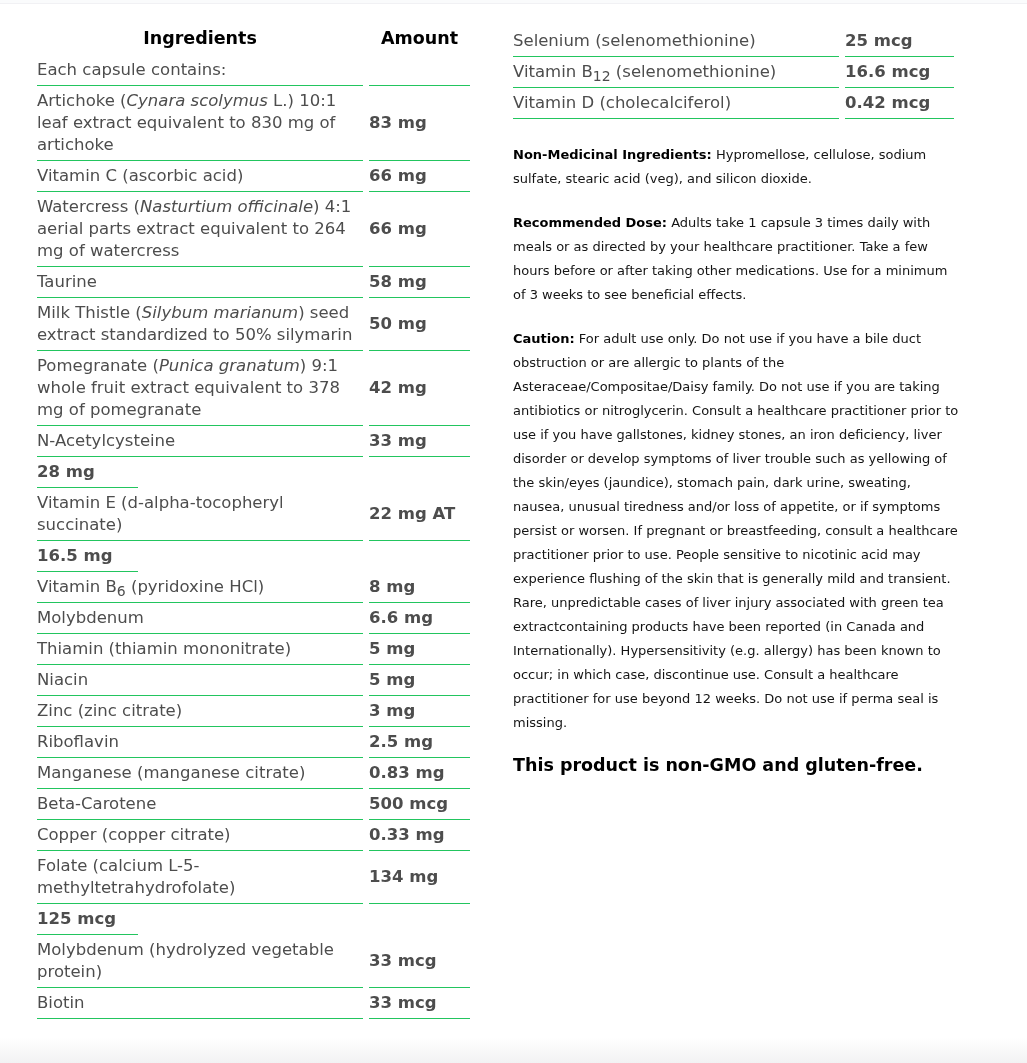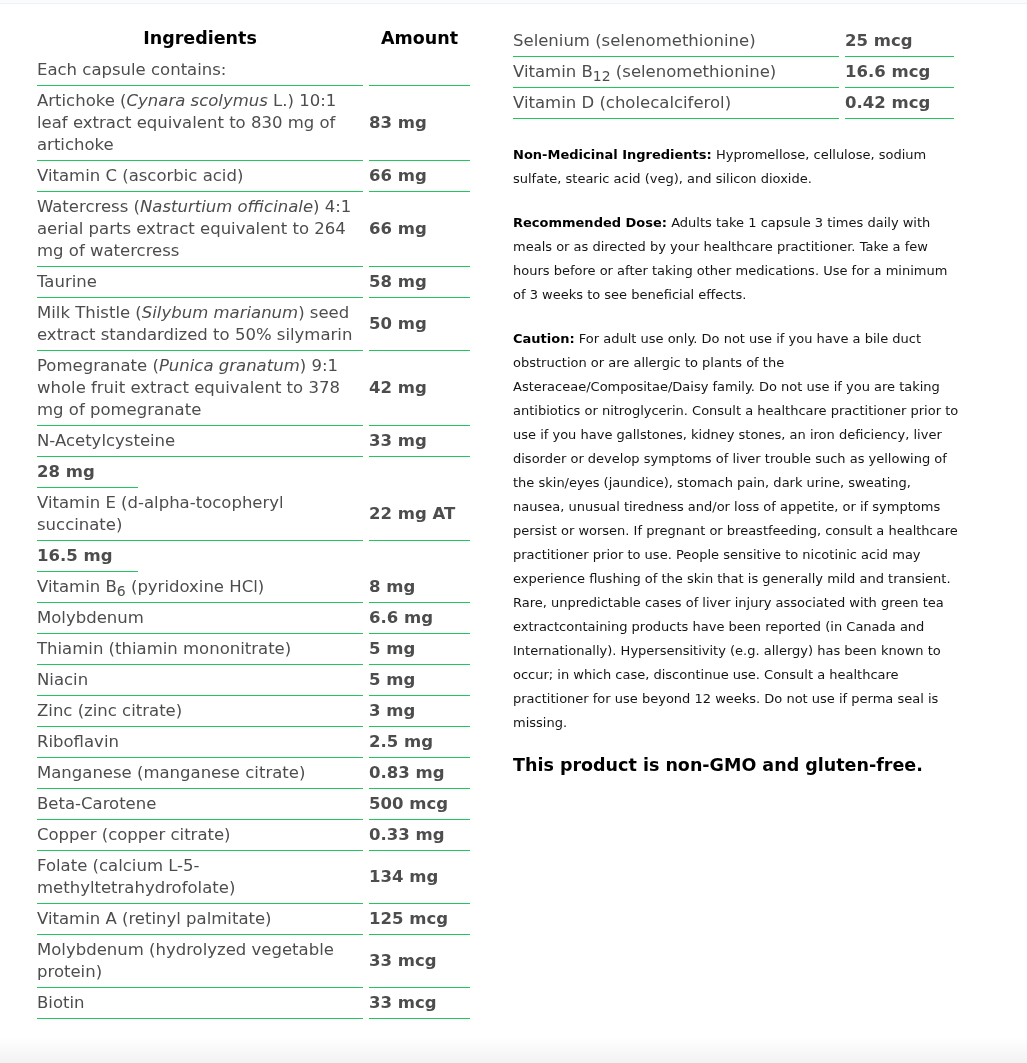--- a/index.html
+++ b/index.html
@@ -141,21 +141,20 @@
         </div>
         <div class="trow">
           <div class="tcell tname"><span>Copper (copper citrate)</span></div>
           <div class="tcell tamt">0.33 mg</div>
         </div>
         <div class="trow">
           <div class="tcell tname"><span>Folate (calcium L-5-methyltetrahydrofolate)</span></div>
           <div class="tcell tamt">134 mg</div>
         </div>
         <div class="trow">
-          <div class="tcell tname"><span>Vitamin A (retinyl palmitate)</span></div>
           <div class="tcell tamt">125 mcg</div>
         </div>
         <div class="trow">
           <div class="tcell tname"><span>Molybdenum (hydrolyzed vegetable protein)</span></div>
           <div class="tcell tamt">33 mcg</div>
         </div>
         <div class="trow">
           <div class="tcell tname"><span>Biotin</span></div>
           <div class="tcell tamt">33 mcg</div>
         </div>

